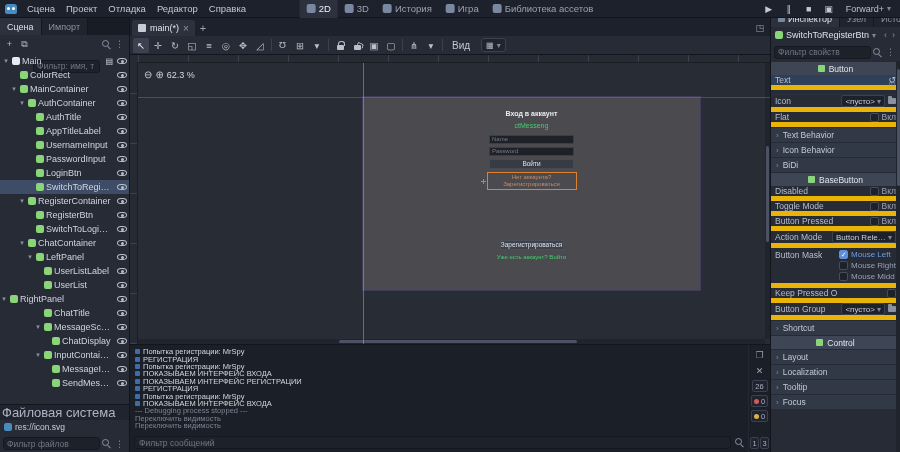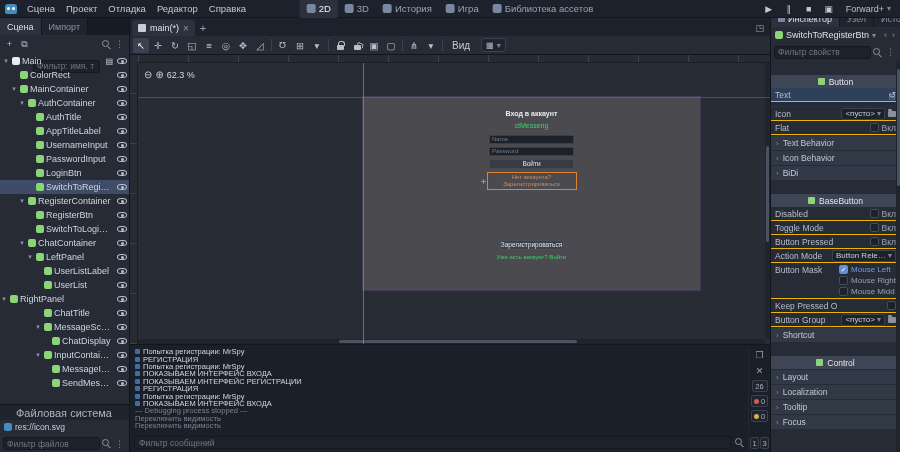--- a/index.html
+++ b/index.html
@@ -42,21 +42,21 @@
 .scene-tree{flex:1;overflow:hidden;padding-top:1px;}
 .tree-row{height:14px;display:flex;align-items:center;gap:2px;padding-right:2px;}
 .tree-row.selected{background:#3f4c68;}
 .tree-arrow{width:8px;font-size:7px;color:#8a92a0;text-align:center;flex:none;}
 .node-icon{width:8px;height:8px;border-radius:2px;flex:none;}
 .tree-label{font-size:9px;color:#cfd5e0;white-space:nowrap;overflow:hidden;text-overflow:ellipsis;flex:1;min-width:0;}
 .script-ic{font-size:8px;color:#d8dce4;flex:none;}
 .icon-eye{width:10px;height:6px;border:1px solid #b9c0cc;border-radius:50% / 60%;position:relative;flex:none;margin-left:2px;}
 .icon-eye::after{content:"";position:absolute;left:50%;top:50%;width:3px;height:3px;margin:-1.5px 0 0 -1.5px;background:#b9c0cc;border-radius:50%;}
 .fs-section{flex:none;height:48px;display:flex;flex-direction:column;border-top:1px solid #12151b;}
-.fs-header{height:15px;background:#20242e;display:flex;align-items:center;padding:0 16px;font-size:11px;color:#aeb5c2;}
+.fs-header{height:15px;background:#20242e;display:flex;align-items:center;padding:0 2px;font-size:13px;color:#aeb5c2;}
 .fs-file{height:14px;display:flex;align-items:center;gap:3px;padding:0 4px;font-size:8.5px;color:#c7cdd8;}
 .fs-icon{width:8px;height:8px;background:#478cbf;border-radius:2px;flex:none;}
 .fs-filter{margin-top:auto;height:17px;display:flex;align-items:center;gap:2px;padding:0 3px;}
 .fs-filter input{flex:1;height:13px;min-width:0;padding:0 3px;}
 
 
 .center{position:absolute;top:18px;left:130px;right:130px;bottom:0;display:flex;flex-direction:column;}
 .scene-tabbar{height:18px;background:#1d212b;display:flex;align-items:flex-end;padding:0 2px;flex:none;}
 .scene-tab{height:16px;background:#2c313d;display:flex;align-items:center;gap:4px;padding:0 6px;font-size:9px;color:#dfe3ea;border-radius:3px 3px 0 0;}
 .tab-ic{width:8px;height:8px;background:#c7cdd8;border-radius:1px;flex:none;}
@@ -123,23 +123,23 @@
 .badge.mini{min-width:9px;padding:0 1px;}
 
 
 .right-dock{position:absolute;top:10px;right:0;width:130px;bottom:0;background:#262b36;border-left:1px solid #12151b;display:flex;flex-direction:column;z-index:20;font-size:9px;}
 .node-row{height:16px;display:flex;align-items:center;gap:3px;padding:0 4px;flex:none;}
 .node-name{font-size:9px;color:#dbe0e9;white-space:nowrap;overflow:hidden;text-overflow:ellipsis;}
 .nav-ar{color:#8a92a0;font-size:9px;padding:0 1px;}
 .prop-filter{height:16px;display:flex;align-items:center;gap:2px;padding:0 3px;flex:none;margin:1px 0;}
 .prop-filter input{flex:1;height:13px;min-width:0;padding:0 3px;}
 .insp-scroll{flex:1;overflow:hidden;position:relative;}
-.category{height:13px;background:#3e4656;display:flex;align-items:center;justify-content:center;gap:4px;font-size:8.5px;color:#e2e6ed;margin-top:14px;}
+.category{height:13px;background:#3e4656;display:flex;align-items:center;justify-content:center;gap:4px;font-size:8.5px;color:#e2e6ed;margin-top:1px;}
 .cat-icon{width:7px;height:7px;background:#8bd579;border-radius:1px;flex:none;}
-.prop-row{min-height:14px;display:flex;align-items:center;gap:3px;padding:0 4px;border-bottom:1px solid #eab308;}
+.prop-row{min-height:14px;display:flex;align-items:center;gap:3px;padding:0 4px;border-bottom:5px solid #eab308;}
 .prop-label{flex:1;min-width:0;color:#b7bfcc;font-size:8.5px;white-space:nowrap;overflow:hidden;text-overflow:ellipsis;}
 .text-row{background:#2e3f5a;}
 .revert{color:#c3c9d4;font-size:9px;}
 .text-wrap{position:relative;padding:2px 3px;background:#242b39;border-bottom:1px solid #2b303c;}
 .text-wrap textarea{width:100%;height:28px;background:#1d212a;border:1px solid #343b48;border-radius:2px;resize:none;color:#d0d5df;font-size:8px;line-height:10px;padding:1px 3px;outline:none;font-family:"Liberation Sans",sans-serif;}
 .expand-ic{position:absolute;right:5px;bottom:5px;color:#9aa3b2;font-size:7px;}
 .dropdown{display:flex;align-items:center;gap:2px;background:#1d212a;border:1px solid #3a4150;border-radius:2px;height:12px;padding:0 3px;font-size:8px;color:#c7cdd8;max-width:64px;}
 .dropdown .dd-text{white-space:nowrap;overflow:hidden;text-overflow:ellipsis;}
 .ic-folder{width:8px;height:6px;background:#8a92a0;border-radius:1px;position:relative;flex:none;}
 .ic-folder::before{content:"";position:absolute;top:-2px;left:0;width:4px;height:2px;background:#8a92a0;border-radius:1px 1px 0 0;}

